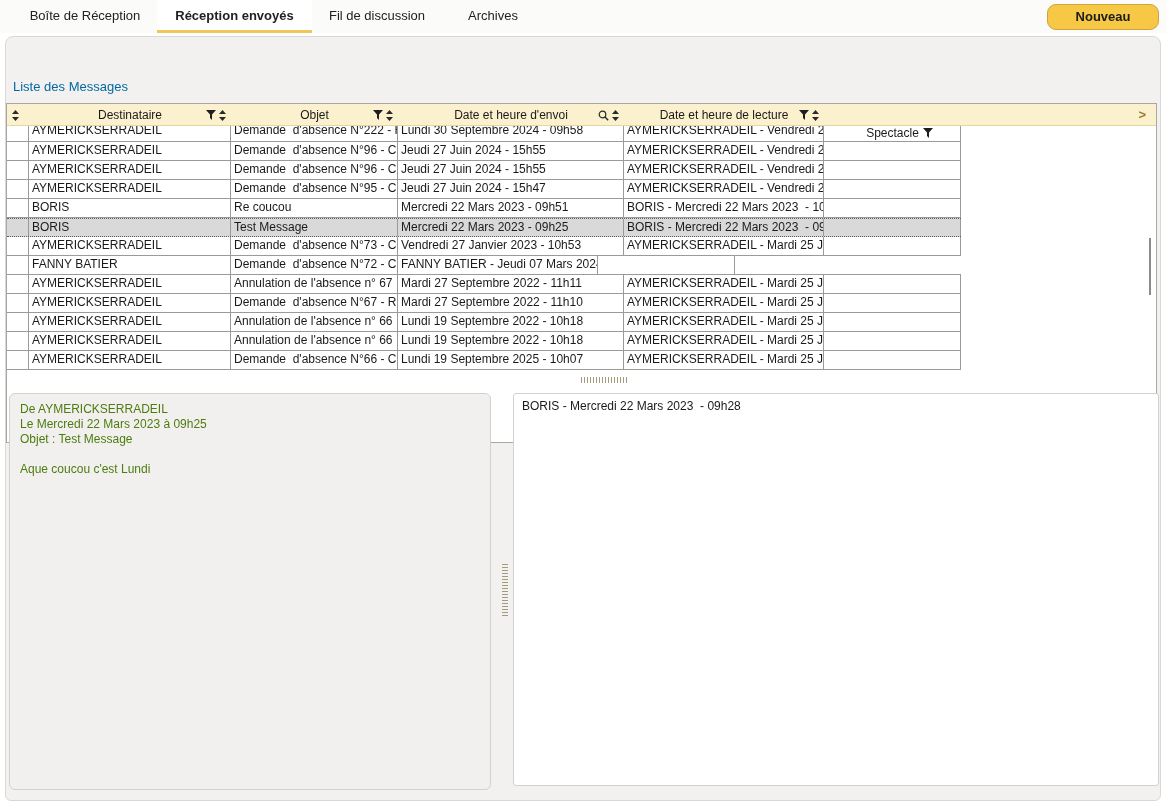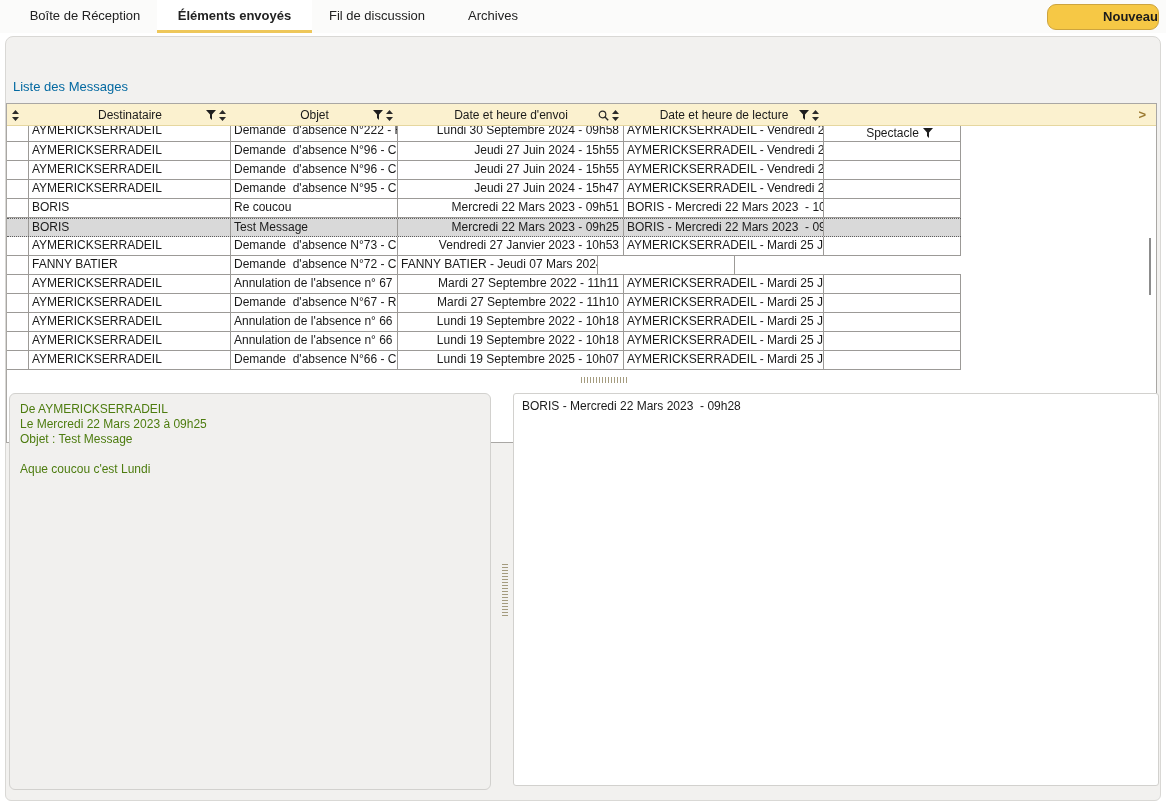--- a/index.html
+++ b/index.html
@@ -6,21 +6,21 @@
   html,body { width:1166px; height:803px; overflow:hidden;
     font-family:"Liberation Sans","DejaVu Sans",sans-serif; background:#ffffff; color:#1a1a1a; }
 
   
   .tabbar { position:absolute; left:0; top:0; width:1166px; height:33px; background:#fbfbfa; }
   .tab { position:absolute; top:0; height:33px; line-height:32px; text-align:center;
          font-size:13px; color:#222; cursor:default; }
   .tab.active { background:#ffffff; font-weight:bold; border-bottom:3px solid #eec75a; }
   .new-btn { position:absolute; top:4px; right:7px; width:112px; height:26px;
     background:#f6c845; border:1px solid #cda43e; border-radius:9px;
-    font-size:13px; font-weight:600; color:#1c1c1c; text-align:right; line-height:24px; }
+    font-size:13px; font-weight:600; color:#1c1c1c; text-align:center; line-height:24px; }
 
   
   .panel { position:absolute; left:5px; top:36px; width:1156px; height:765px;
     background:#f2f1ef; border:1px solid #d9d8d5; border-radius:8px 8px 6px 6px; }
   .list-title { position:absolute; left:7px; top:42px; font-size:13px; color:#0369a1; }
 
   
   .grid { position:absolute; left:0px; top:66px; width:1151px; height:340px;
     background:#ffffff; border:1px solid #a9a7a4; }
   .grid-header { position:relative; height:22px; background:#fbf1cf;
@@ -31,21 +31,21 @@
   .chev { position:absolute; right:10px; top:0; height:22px; line-height:22px;
     color:#9b7a31; font-size:13px; font-weight:bold; }
 
   .tr { display:flex; width:954px; border-bottom:1px solid #9c9a97; background:#ffffff; height:19px; }
   .tr.clipped { height:16px; }
   .tr.selected { background:#d9d9d9; border-top:1px dotted #5d5d5d; border-bottom:1px dotted #5d5d5d; }
   .td { height:100%; border-right:1px solid #9c9a97; overflow:hidden;
     font-size:12px; line-height:17px; padding:0 3px; white-space:pre; }
   .tr.clipped .td div { margin-top:-4px; }
   .c0 { width:22px; } .c1 { width:202px; } .c2 { width:167px; }
-  .c3 { width:226px; text-align:right; padding-right:4px; } .c4 { width:200px; } .c5 { width:137px; }
+  .c3 { width:226px; padding-right:4px; } .c4 { width:200px; } .c5 { width:137px; }
   .vscroll-thumb { position:absolute; left:1142px; top:134px; width:2px; height:57px; background:#8c8c8c; }
 
   
   .hgrip { position:absolute; left:575px; top:340px; width:48px; height:6px;
     background:repeating-linear-gradient(90deg,#a49b7e 0 1px,transparent 1px 3px); }
   .vgrip { position:absolute; left:496px; top:527px; width:6px; height:52px;
     background:repeating-linear-gradient(0deg,#a49b7e 0 1px,transparent 1px 3px); }
 
   
   .detail-pane { position:absolute; left:3px; top:356px; width:482px; height:397px;
@@ -55,21 +55,21 @@
   .reader-pane { position:absolute; left:507px; top:356px; width:646px; height:393px;
     background:#ffffff; border:1px solid #d2d1ce; border-radius:3px;
     padding:5px 8px; font-size:12px; color:#1a1a1a; }
   .reader-pane .line { white-space:pre; }
 </style>
 </head>
 <body>
 
 <div class="tabbar">
   <div class="tab" style="left:15px;width:140px;">Boîte de Réception</div>
-  <div class="tab active" style="left:157px;width:155px;">Éléments envoyés</div>
+  <div class="tab active" style="left:157px;width:155px;">Réception envoyés</div>
   <div class="tab" style="left:316px;width:122px;">Fil de discussion</div>
   <div class="tab" style="left:446px;width:94px;">Archives</div>
   <div class="new-btn">Nouveau</div>
 </div>
 
 <div class="panel">
   <div class="list-title">Liste des Messages</div>
 
   <div class="grid">
     <div class="grid-header">

